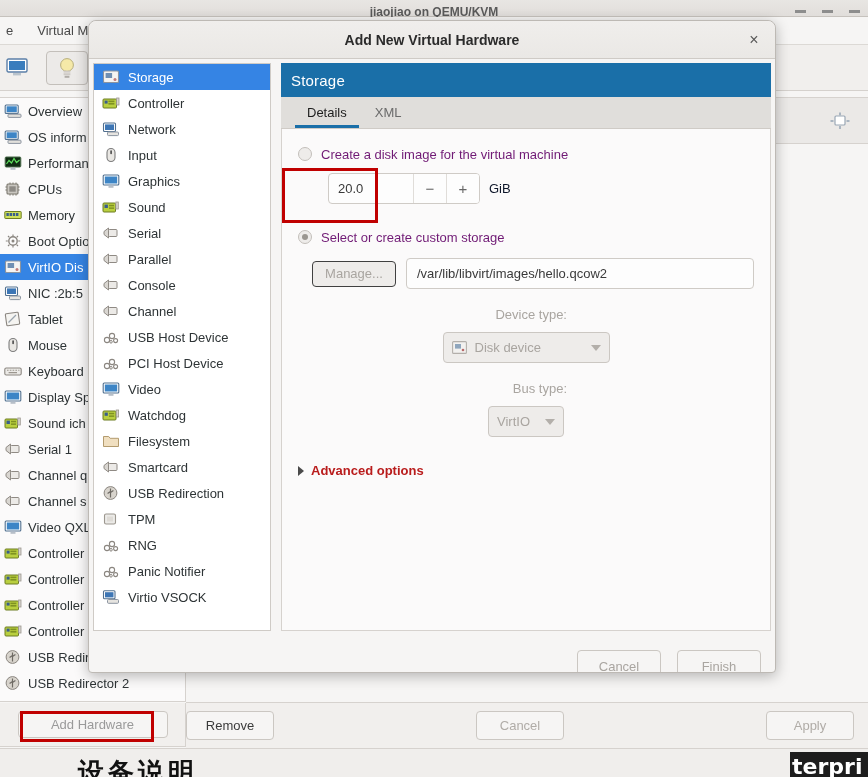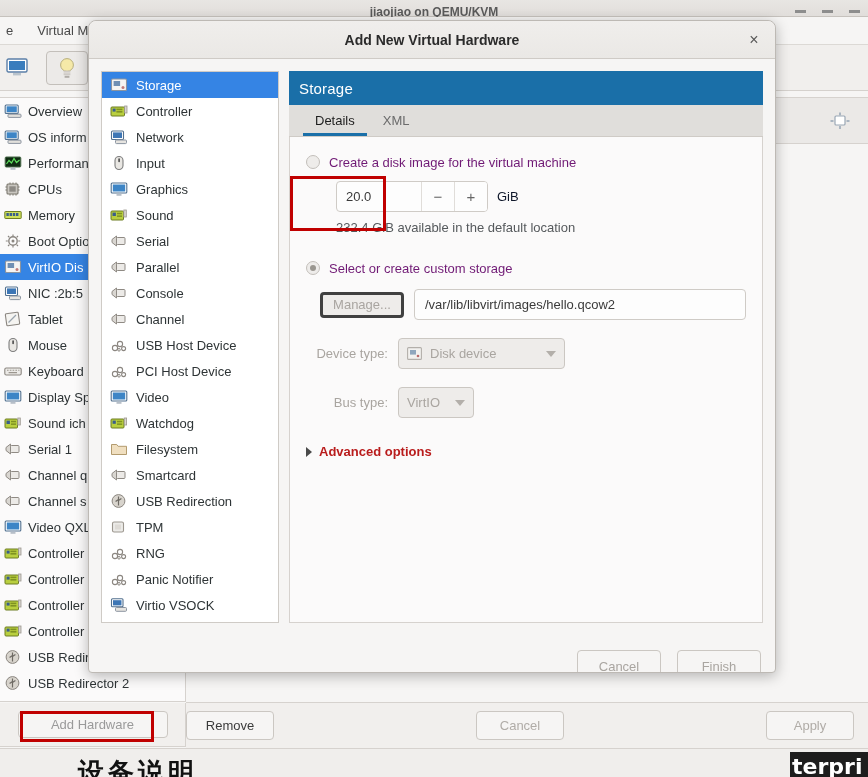--- a/index.html
+++ b/index.html
@@ -139,21 +139,21 @@
     display: flex; align-items: center; justify-content: center;
     border-radius: 7px 7px 0 0;
   }
   .dlg-title { font-size: 14px; font-weight: bold; color: #2b2b2b; }
   .dlg-close {
     position: absolute; right: 12px; top: 10px; width: 18px; height: 18px;
     display: flex; align-items: center; justify-content: center;
     font-size: 16px; color: #5a5a5a; line-height: 1;
   }
 
-  .dlg-body { display: flex; height: 576px; padding: 12px; gap: 10px; }
+  .dlg-body { display: flex; height: 576px; padding: 4px; gap: 10px; }
 
   .dlg-sidebar {
     width: 178px; background: #ffffff; border: 1px solid #cfcbc6;
     overflow: hidden;
   }
   .sb-row {
     height: 26px; display: flex; align-items: center; gap: 8px;
     padding-left: 8px; font-size: 13px; color: #2e3436; white-space: nowrap;
   }
   .sb-row.sel { background: #3584e4; color: #ffffff; }
@@ -205,35 +205,35 @@
   .spin-btn {
     width: 33px; display: flex; align-items: center; justify-content: center;
     border-left: 1px solid #e0ddd9; font-size: 15px; color: #666; background: #fdfdfd;
   }
   .unit { font-size: 13px; color: #0f172a; }
   .avail { margin: 8px 0 0 30px; font-size: 13px; color: #55595c; }
 
   .section2 { margin-top: 22px; }
   .manage-row { display: flex; align-items: center; gap: 10px; margin: 10px 0 0 14px; }
   .manage-btn {
-    width: 84px; height: 26px; border: 3px solid #404040; border-radius: 4px;
+    width: 84px; height: 26px; border: 1px solid #404040; border-radius: 4px;
     background: #eeecea; color: #a9a5a0; font-size: 13px;
     display: flex; align-items: center; justify-content: center;
   }
   .path-field {
     flex: 1; height: 31px; border: 1px solid #cfcbc6; border-radius: 4px;
     background: #fdfdfd; display: flex; align-items: center;
     padding-left: 10px; font-size: 13px; color: #3a3a3a;
   }
   .redbox-manage {
     position: absolute; left: 0px; top: 39px; width: 96px; height: 55px;
     border: 3px solid #c00000; pointer-events: none;
   }
 
-  .field-row { display: flex; align-items: center; gap: 10px; margin-top: 18px; }
+  .field-row { display: flex; align-items: center; gap: 10px; margin-top: 18px; flex-direction: column; }
   .field-label { width: 82px; text-align: right; font-size: 13px; color: #a9a5a0; }
   .combo {
     height: 31px; border: 1px solid #cbc7c2; border-radius: 4px;
     background: #eeecea; display: flex; align-items: center;
     padding: 0 8px; gap: 8px; color: #a9a5a0; font-size: 13px;
   }
   .combo.wide { width: 167px; justify-content: space-between; }
   .combo.narrow { width: 76px; justify-content: space-between; padding-right: 8px; }
   .combo-left { display: flex; align-items: center; gap: 8px; }
   .caret-down {
@@ -725,21 +725,20 @@
 
           <div class="spin-row">
             <div class="spinbox">
               <div class="spin-val">20.0</div>
               <div class="spin-btn">−</div>
               <div class="spin-btn">+</div>
             </div>
             <span class="unit">GiB</span>
           </div>
 
-          <div class="avail">232.4 GiB available in the default location</div>
 
           <div class="section2">
             <div class="radio-line">
               <span class="radio">
                 <span class="dot"></span>
               </span>
               <span class="radio-label">Select or create custom storage</span>
             </div>
 
             <div class="manage-row">

